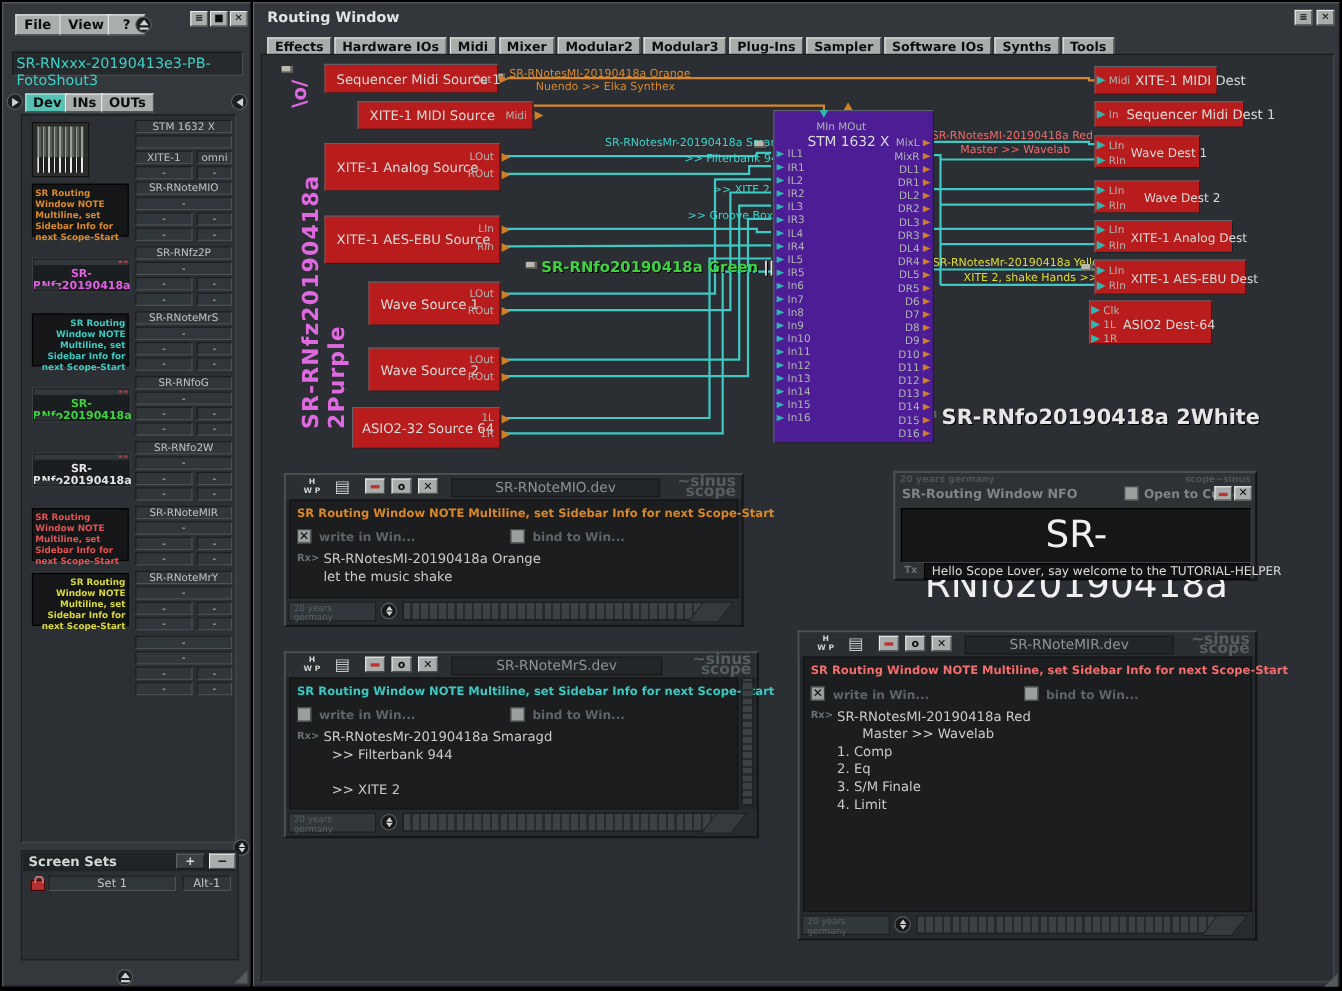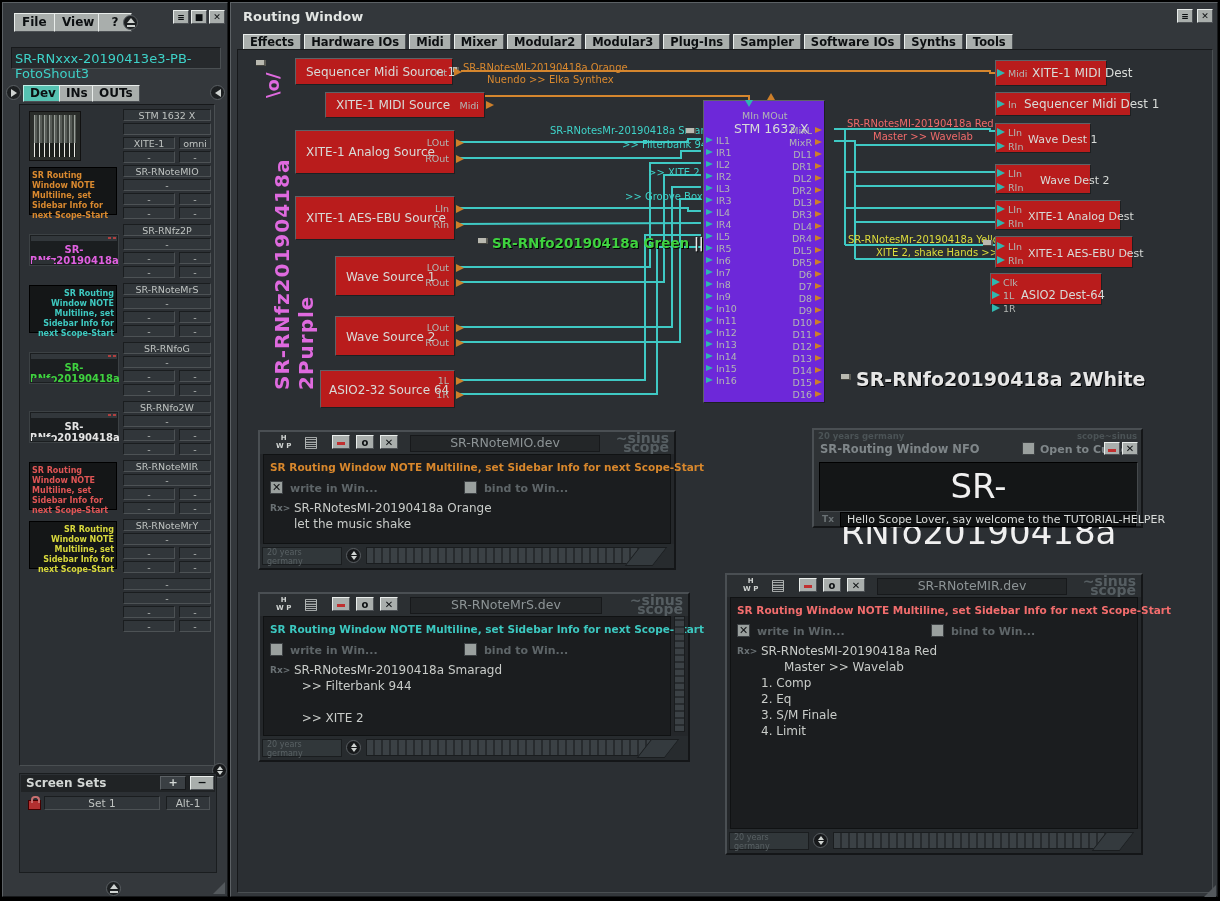--- a/index.html
+++ b/index.html
@@ -372,21 +372,21 @@
     <span class="aout" style="right:-10px;top:22px;"></span>
   </div>
   <div class="module" style="left:320px;top:370px;width:135px;height:38px;">
     <span class="mname" style="left:8px;top:12px;">ASIO2-32 Source 64</span>
     <span class="plabel" style="right:5px;top:4px;">1L</span>
     <span class="plabel" style="right:5px;top:18px;">1R</span>
     <span class="aout" style="right:-10px;top:6px;"></span>
     <span class="aout" style="right:-10px;top:20px;"></span>
   </div>
 
-  <div class="module" style="left:703px;top:100px;width:122px;height:303px;background:#6d28d9;">
+  <div class="module" style="left:703px;top:100px;width:146px;height:303px;background:#4c1d95;">
     <span class="abs" style="left:41px;top:-1px;width:0;height:0;border-top:7px solid #2fb7af;border-left:4px solid transparent;border-right:4px solid transparent;"></span>
     <span class="abs" style="left:63px;top:-8px;width:0;height:0;border-bottom:7px solid #cd7f2a;border-left:4px solid transparent;border-right:4px solid transparent;"></span>
     <span class="plabel" style="left:38px;top:9px;">MIn MOut</span>
     <span class="mname" style="left:30px;top:20px;font-size:12.5px;">STM 1632 X</span>
     <div class="abs" style="left:2px;top:33px;width:60px;">
 
     <div class="prow">
           <b class="ai"></b>
           <span>IL1</span>
         </div>
@@ -599,21 +599,21 @@
     <span class="plabel" style="left:12px;top:17px;">RIn</span>
     <span class="mname" style="left:32px;top:9px;font-size:11px;">XITE-1 Analog Dest</span>
   </div>
   <div class="module" style="left:995px;top:236px;width:138px;height:32px;">
     <span class="ain" style="left:1px;top:5px;"></span>
     <span class="ain" style="left:1px;top:19px;"></span>
     <span class="plabel" style="left:12px;top:4px;">LIn</span>
     <span class="plabel" style="left:12px;top:18px;">RIn</span>
     <span class="mname" style="left:32px;top:10px;font-size:11px;">XITE-1 AES-EBU Dest</span>
   </div>
-  <div class="module" style="left:990px;top:273px;width:112px;height:32px;">
+  <div class="module" style="left:990px;top:273px;width:112px;height:40px;">
     <span class="ain" style="left:1px;top:4px;"></span>
     <span class="ain" style="left:1px;top:17px;"></span>
     <span class="ain" style="left:1px;top:30px;"></span>
     <span class="plabel" style="left:12px;top:3px;">Clk</span>
     <span class="plabel" style="left:12px;top:16px;">1L</span>
     <span class="plabel" style="left:12px;top:29px;">1R</span>
     <span class="mname" style="left:30px;top:14px;font-size:11.5px;">ASIO2 Dest-64</span>
   </div>
 
   <div class="note-win" style="left:258px;top:430px;width:418px;height:140px;">

